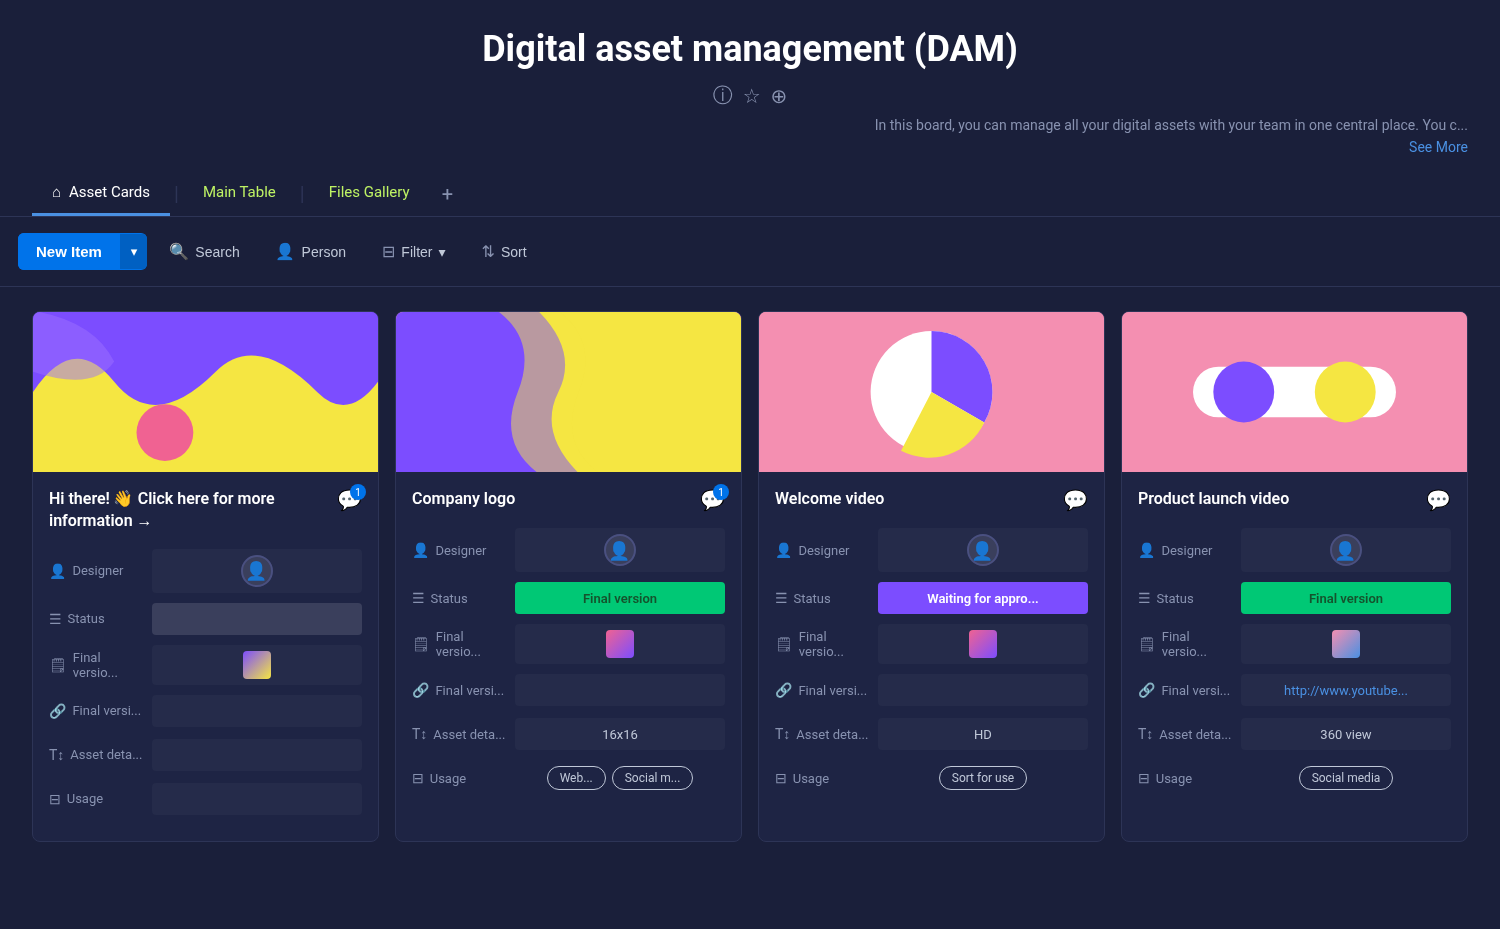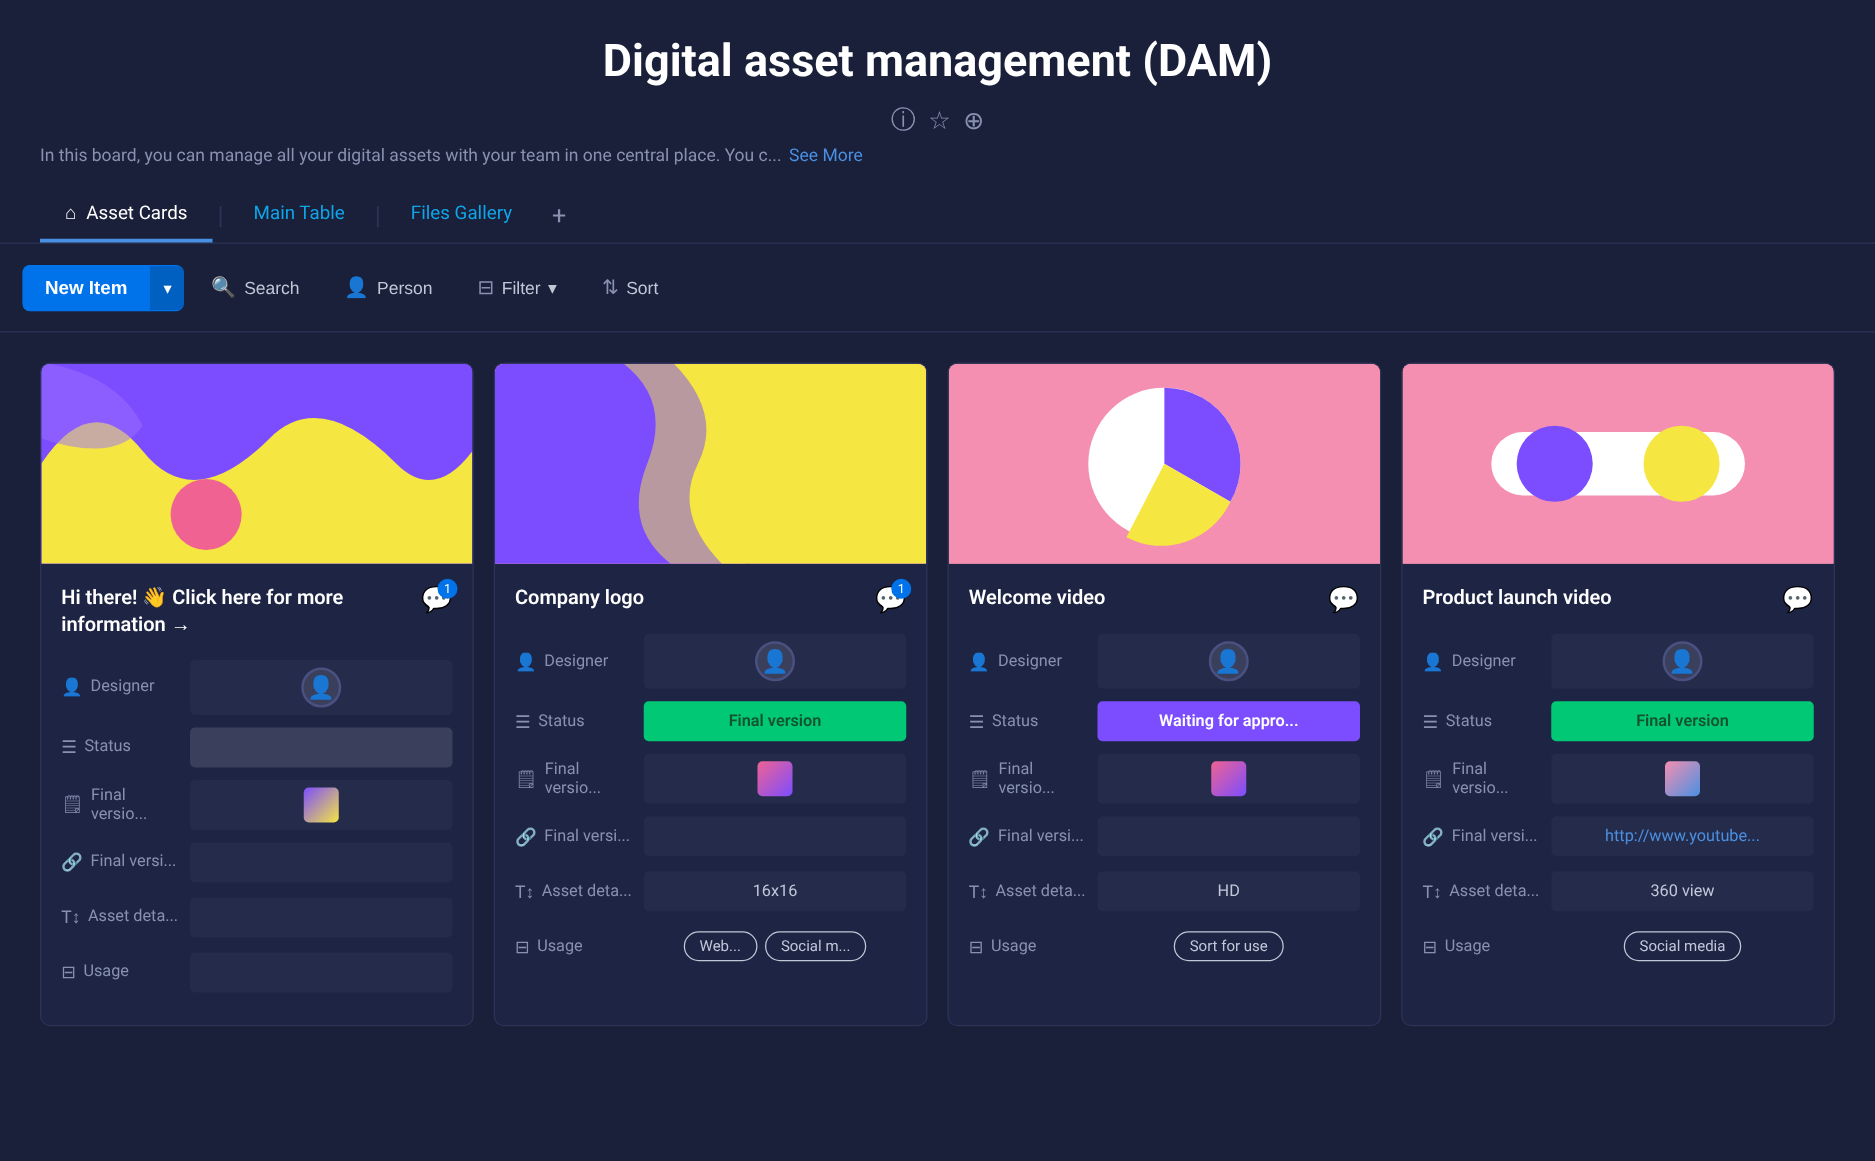--- a/index.html
+++ b/index.html
@@ -37,20 +37,21 @@
       color: #8892b0;
       font-size: 20px;
       cursor: pointer;
     }
     .subtitle {
       font-size: 14px;
       color: #8892b0;
       display: flex;
       align-items: flex-end;
       gap: 6px;
+      flex-direction: column;
     }
     .see-more {
       color: #4a90e2;
       cursor: pointer;
       font-size: 14px;
     }
 
     
     .tabs {
       display: flex;
@@ -58,21 +59,21 @@
       padding: 0 32px;
       border-bottom: 1px solid #2d3456;
       gap: 0;
     }
     .tab {
       display: flex;
       align-items: center;
       gap: 8px;
       padding: 12px 20px;
       font-size: 15px;
-      color: #0ea5e9;
+      color: #bef264;
       cursor: pointer;
       border-bottom: 3px solid transparent;
       white-space: nowrap;
     }
     .tab.active {
       color: #ffffff;
       border-bottom: 3px solid #4a90e2;
     }
     .tab-divider {
       color: #2d3456;

